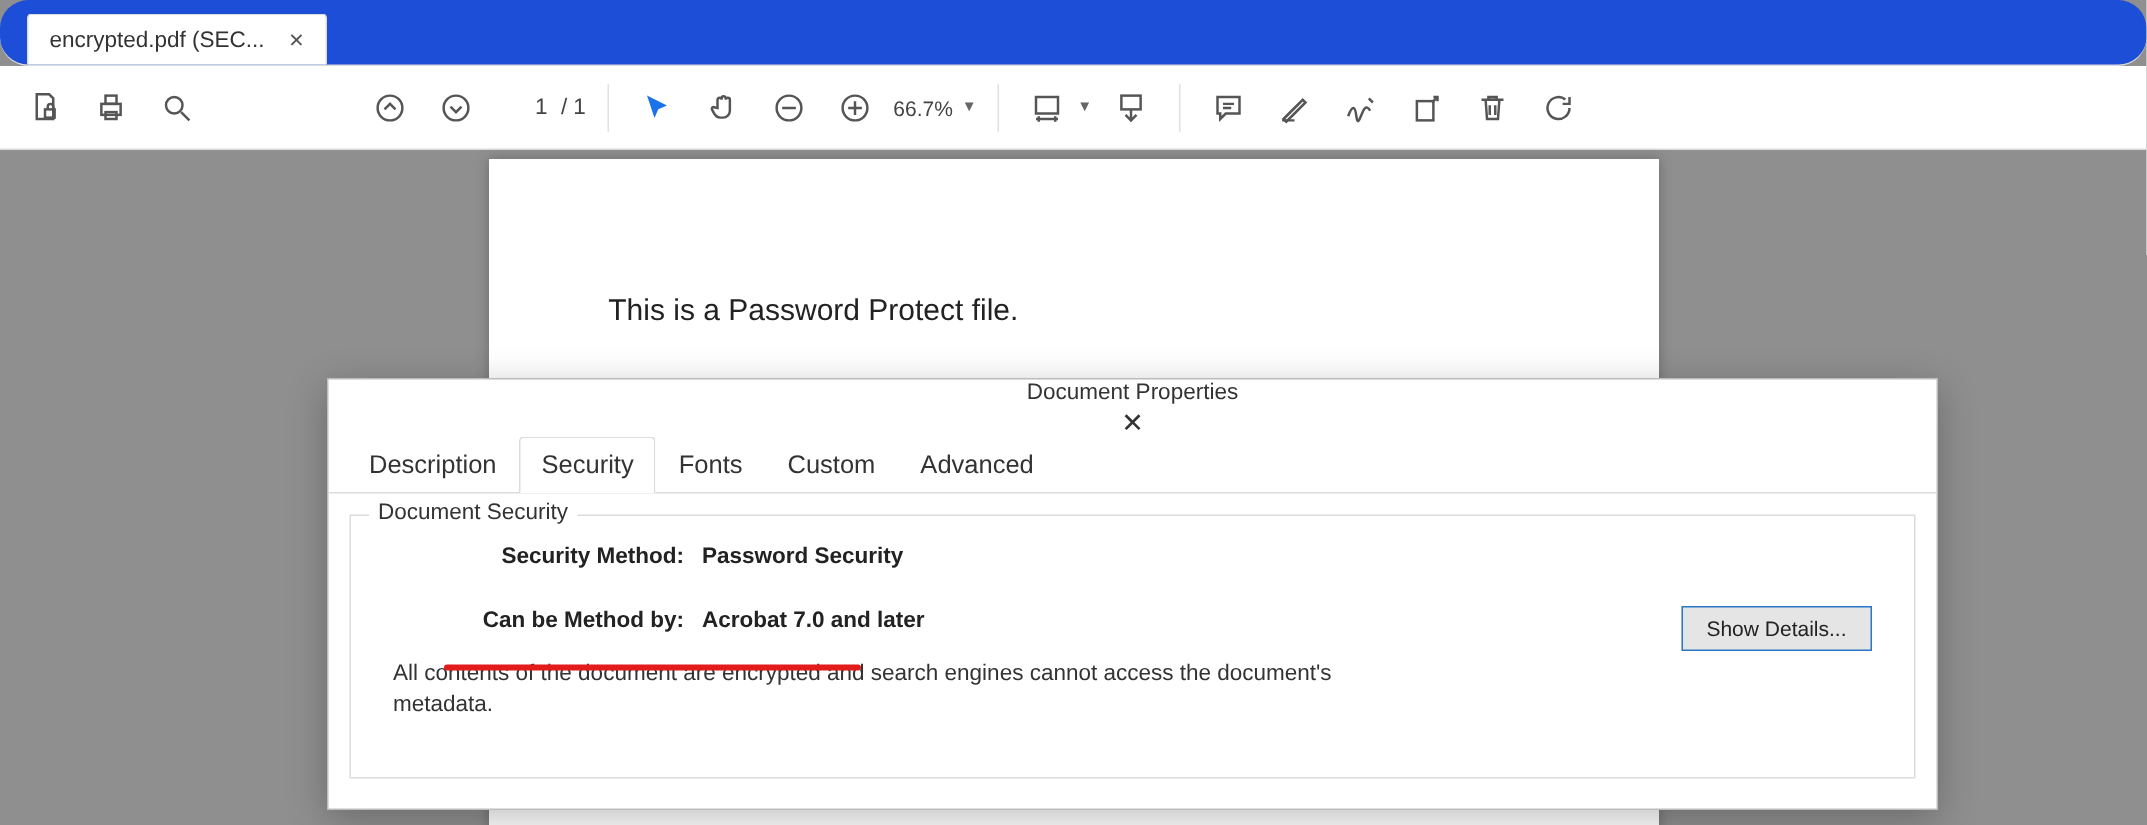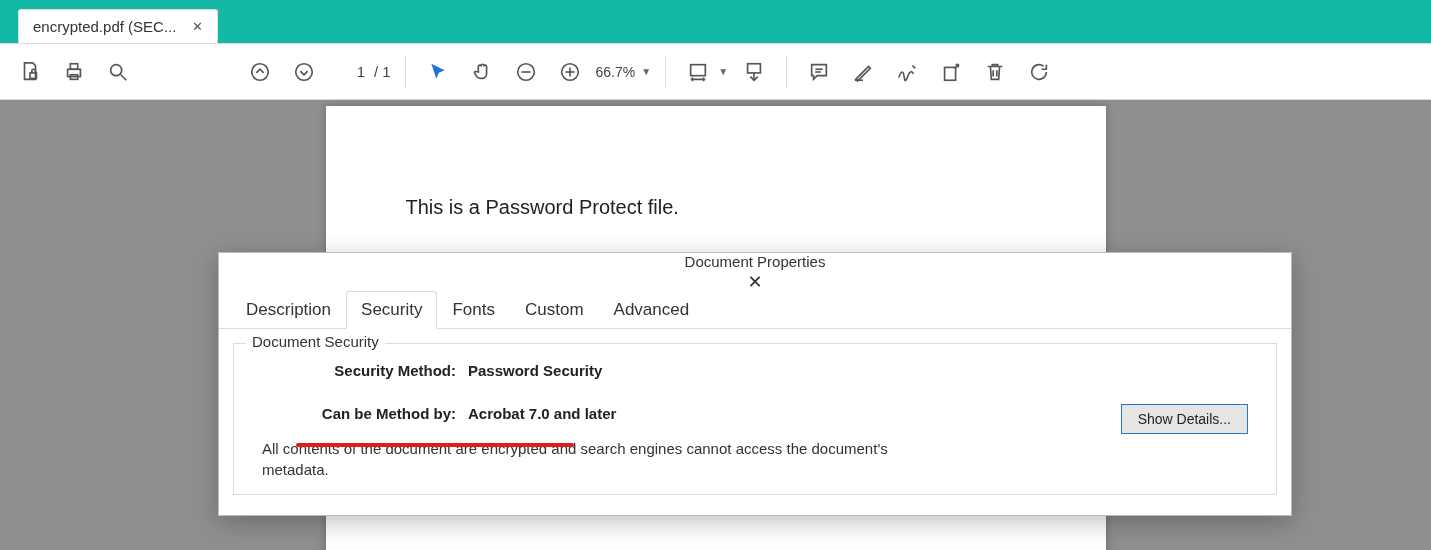--- a/index.html
+++ b/index.html
@@ -6,26 +6,27 @@
   body {
     font-family: "Segoe UI", Arial, sans-serif;
     font-size: 14px;
     background: #8f8f8f;
     width: 1431px;
     height: 550px;
     overflow: hidden;
     position: relative;
   }
   .tabbar {
-    background: #14b8a6;
+    background: #1d4ed8;
     height: 44px;
     display: flex;
     align-items: flex-end;
     padding-left: 18px;
     border-bottom: 1px solid #dcdcdc;
+    border-radius: 19px;
   }
   .tab {
     background: #ffffff;
     height: 34px;
     display: flex;
     align-items: center;
     gap: 8px;
     padding: 0 14px;
     border: 1px solid #dcdcdc;
     border-bottom: none;
@@ -117,21 +118,21 @@
   .dlg-tab.active {
     border: 1px solid #dcdcdc;
     border-bottom: 1px solid #fff;
     background:#fff;
     margin-bottom: -1px;
     border-radius: 3px 3px 0 0;
   }
   .fieldset {
     margin: 14px 14px 20px;
     border: 1px solid #dcdcdc;
-    padding: 18px 28px 14px;
+    padding: 18px 28px 38px;
     position: relative;
   }
   .fieldset .legend {
     position: absolute; top: -11px; left: 12px;
     background:#fff; padding: 0 6px; color:#333; font-size:15px;
   }
   .sec-line {
     margin: 6px 0 18px;
     color: #333;
     font-size: 15px;

